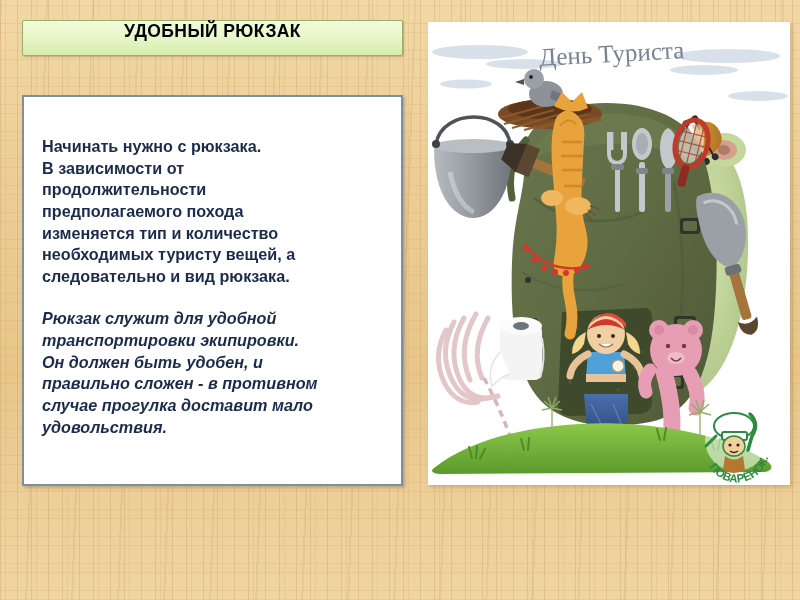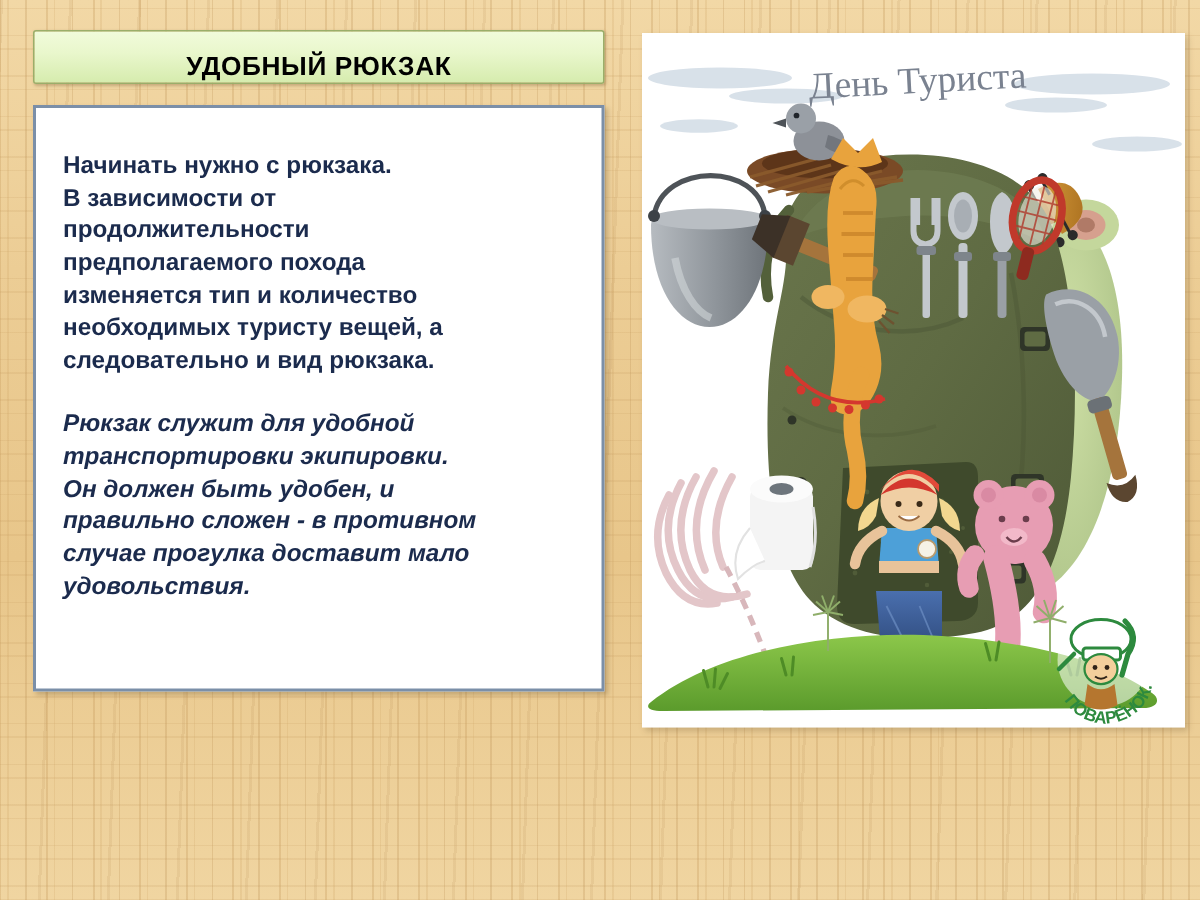--- a/index.html
+++ b/index.html
@@ -53,42 +53,42 @@
     position: absolute;
     left: 22px;
     top: 20px;
     width: 381px;
     height: 36px;
     border: 1px solid #9aae6a;
     border-radius: 2px;
     background: linear-gradient(180deg, #f1fbdb 0%, #e9f7cc 42%, #d6ecae 100%);
     box-shadow: 1px 1px 2px rgba(120,95,55,0.35);
     display: flex;
-    align-items: flex-end;
+    align-items: flex-start;
     justify-content: center;
   }
   #title-text {
     font-size: 17.5px;
     font-weight: bold;
     color: #000000;
     letter-spacing: 0.4px;
     white-space: nowrap;
   }
 
   
   #text-card {
     position: absolute;
     left: 22px;
-    top: 70px;
+    top: 95px;
     width: 381px;
     height: 391px;
     background: #ffffff;
     border: 2px solid #7b8fa8;
     box-shadow: 2px 2px 3px rgba(110,85,50,0.30);
-    padding: 28px 16px 10px 18px;
+    padding: 39px 16px 10px 18px;
   }
   .para {
     font-size: 16.2px;
     font-weight: bold;
     line-height: 1.335;
     color: #1b2b4d;
     white-space: pre-line;
   }
   #para-2 { margin-top: 21px; font-style: italic; }
 

